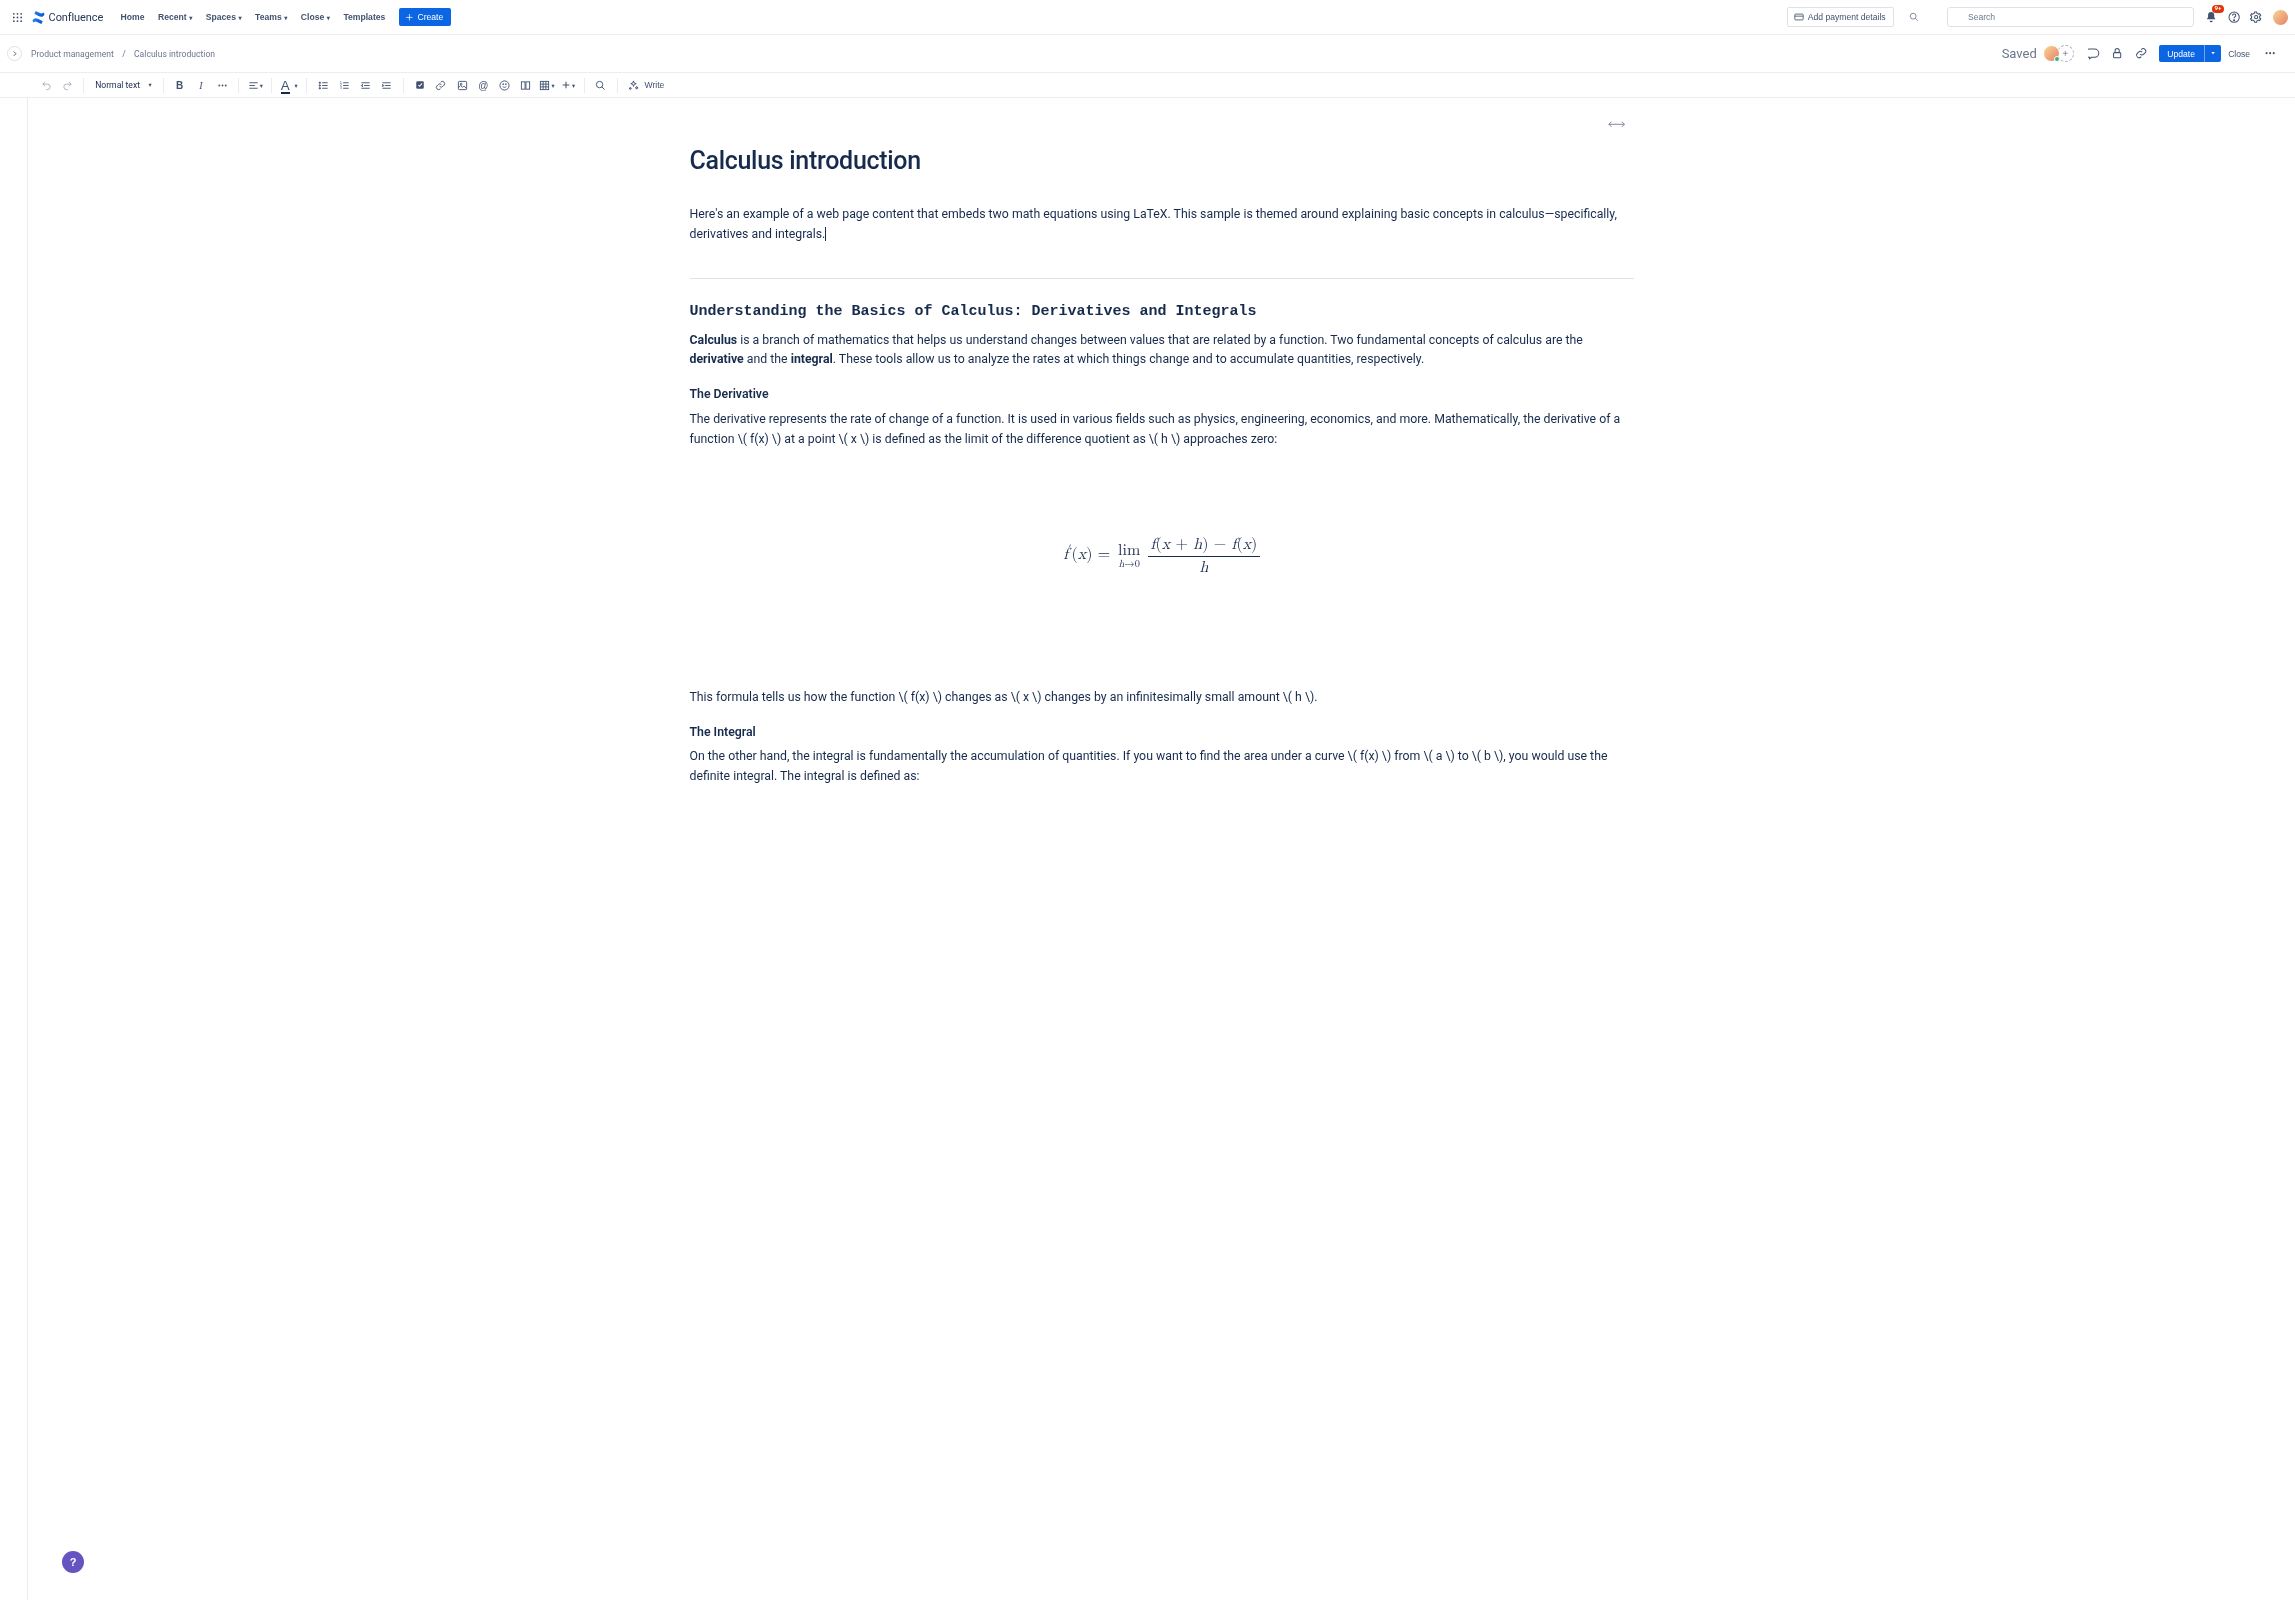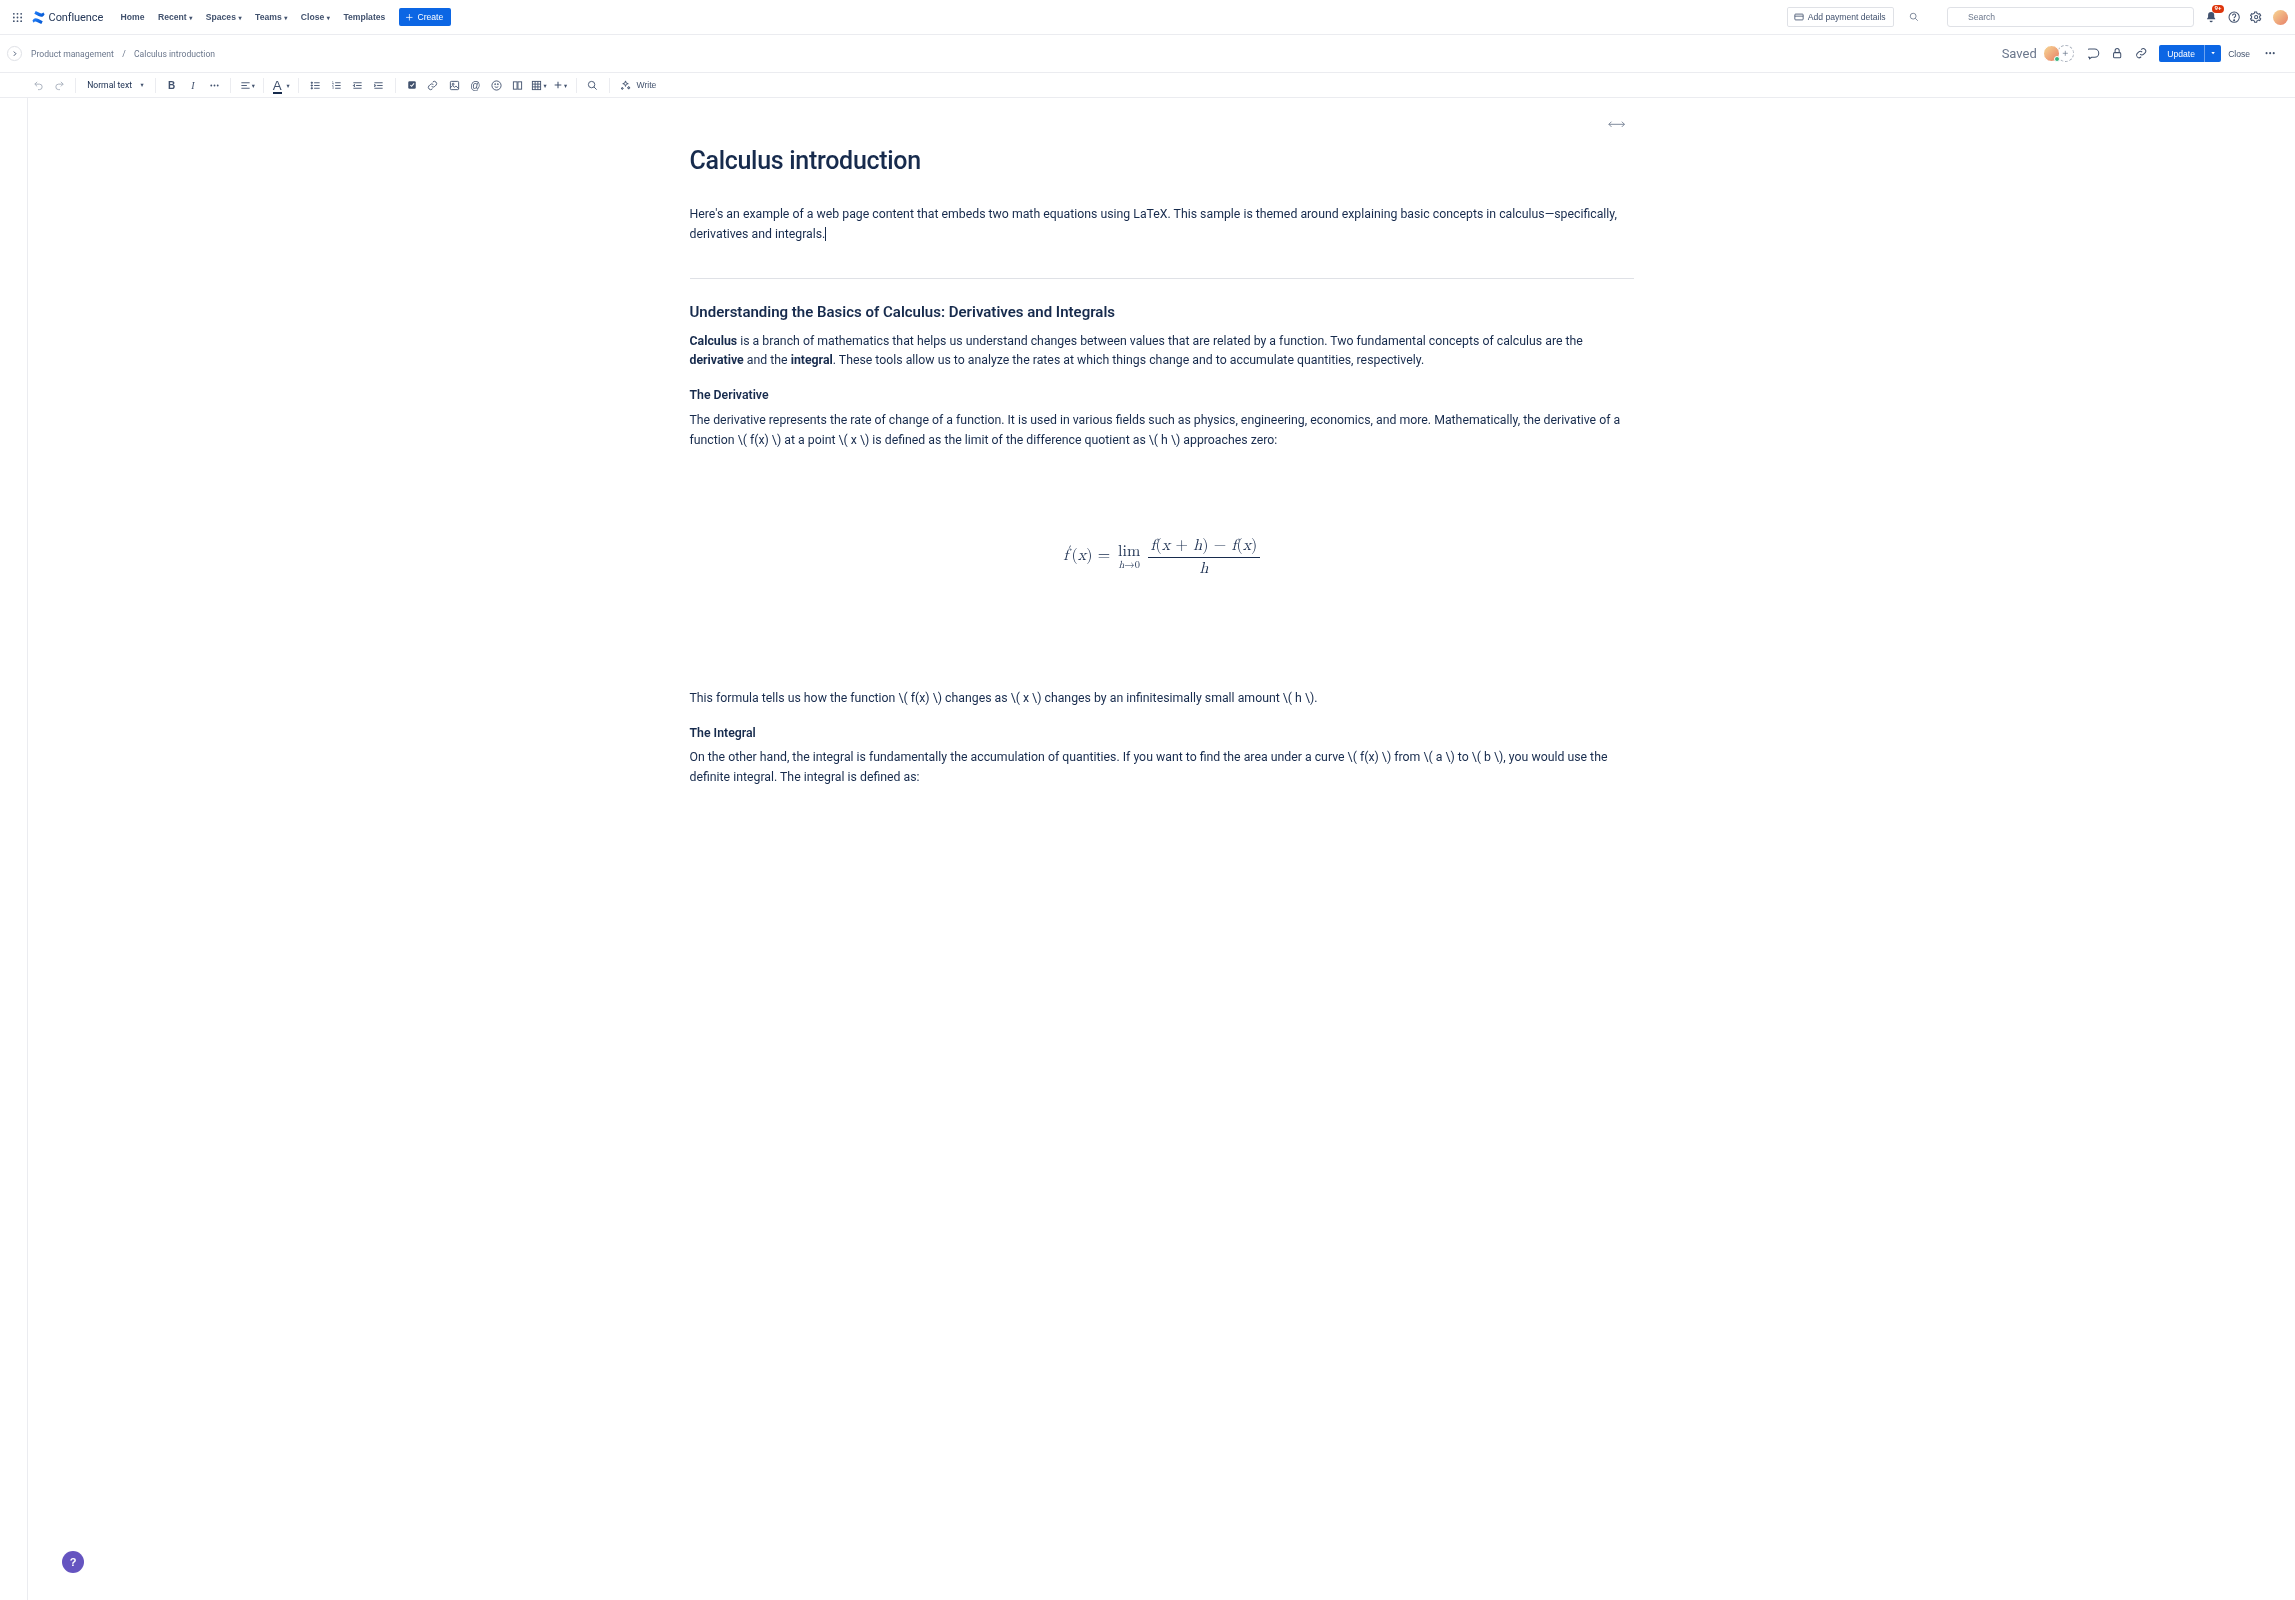--- a/index.html
+++ b/index.html
@@ -35,39 +35,39 @@
 .crumb-sep { margin: 0 6.2px; color:#6B778C; }
 .saved-txt { font-size:13px; color:#6B778C; margin-right: 6.2px; }
 .avatars-stack { display:flex; align-items:center; margin-right:5px; }
 .add-av { width:17.3px; height:17.3px; border-radius:50%; border:0.6px dashed #A5ADBA; background:#fff; display:flex; align-items:center; justify-content:center; color:#6B778C; cursor:pointer; margin-left:-3.7px; font-size:10px; }
 .crumb-actions { display:flex; align-items:center; gap:3.7px; margin-left:5px; }
 .update-btn { background:#0c66e4; color:#fff; border:none; border-radius:1.9px 0 0 1.9px; padding:3.7px 8.6px; font-size:8.6px; cursor:pointer; }
 .update-drop { background:#0c66e4; color:#fff; border:none; border-left:0.6px solid rgba(255,255,255,.4); border-radius:0 1.9px 1.9px 0; padding:3.7px 5px; cursor:pointer; }
 .close-btn { background:transparent; border:none; font-size:8.6px; color:#42526E; padding:3.7px 7.4px; cursor:pointer; border-radius:1.9px; }
 
 
-.toolbar { height:25px; border-bottom:0.6px solid #ebecf0; display:flex; align-items:center; padding:0 25px 0 28px; gap:1.2px; }
+.toolbar { height:25px; border-bottom:0.6px solid #ebecf0; display:flex; align-items:center; padding:0 25px 0 36px; gap:1.2px; }
 .tb-btn { width:20px; height:20px; border-radius:1.9px; border:none; background:transparent; display:flex; align-items:center; justify-content:center; cursor:pointer; color:#42526E; }
 .tb-btn.disabled { color:#A5ADBA; cursor:default; }
 .tb-sep { width:0.6px; height:15px; background:#ebecf0; margin:0 5px; }
 .tb-select { display:flex; align-items:center; gap:8.6px; padding:2.5px 5px; border-radius:1.9px; cursor:pointer; font-size:8.6px; color:#172B4D; }
 .tb-color-a { font-weight:500; position:relative; }
 .tb-color-a::after { content:""; position:absolute; left:0; right:0; bottom:-1.2px; height:1.9px; background:#172B4D; }
 .tb-write { display:flex; align-items:center; gap:5px; padding:2.5px 5px; border:none; background:transparent; cursor:pointer; font-size:8.6px; color:#42526E; border-radius:1.9px; }
 
 
 .editor-scroll { position:absolute; top:97px; bottom:0; left:0; right:0; overflow-y:auto; }
 .editor-frame { border-left:0.6px solid #ebecf0; margin-left:27px; min-height:100%; }
 .doc { max-width: 944px; margin: 0 auto; padding: 49px 0 123px; position:relative; }
 .width-handle { position:absolute; right:8.6px; top:23.4px; color:#6B778C; font-size:11px; background:transparent; border:none; cursor:pointer; letter-spacing:-1.2px; }
 .doc h1.title { font-size:25px; font-weight:500; color:#172B4D; margin-bottom: 30px; letter-spacing:-0.3px; }
 .doc p { font-size:12.3px; line-height:1.6; color:#172B4D; margin-bottom: 0; }
 .doc .intro { margin-bottom: 34px; }
 .doc hr { border:none; border-top:0.6px solid #dfe1e6; margin: 17.3px 0 23.4px; }
-.doc h2 { font-size:15px; font-weight:600; margin-bottom: 11px; color:#172B4D; }
+.doc h2 { font-size:15px; font-weight:600; margin-bottom: 11px; color:#172B4D;font-family:Liberation Mono, monospace; }
 .doc h3 { font-size:12.3px; font-weight:600; margin: 17.3px 0 8.6px; color:#172B4D; }
 .doc .body-p { margin-bottom: 0; }
 .eq-block { margin: 86px auto 111px; text-align:center; }
 .frac { display:inline-block; vertical-align:middle; text-align:center; }
 .frac .num { display:block; border-bottom:0.9px solid #172B4D; padding:0 2.5px 1.2px; }
 .frac .den { display:block; padding-top:1.2px; }
 .cursor-mark { border-right:0.6px solid #172B4D; display:inline-block; height:1.1em; vertical-align:text-bottom; margin-left:-0.6px; animation:none; }
 
 .help-fab { position:fixed; left:62px; bottom:27px; width:22px; height:22px; border-radius:50%; background:#6554C0; color:#fff; border:none; display:flex; align-items:center; justify-content:center; font-size:11px; font-weight:600; cursor:pointer; }
 

